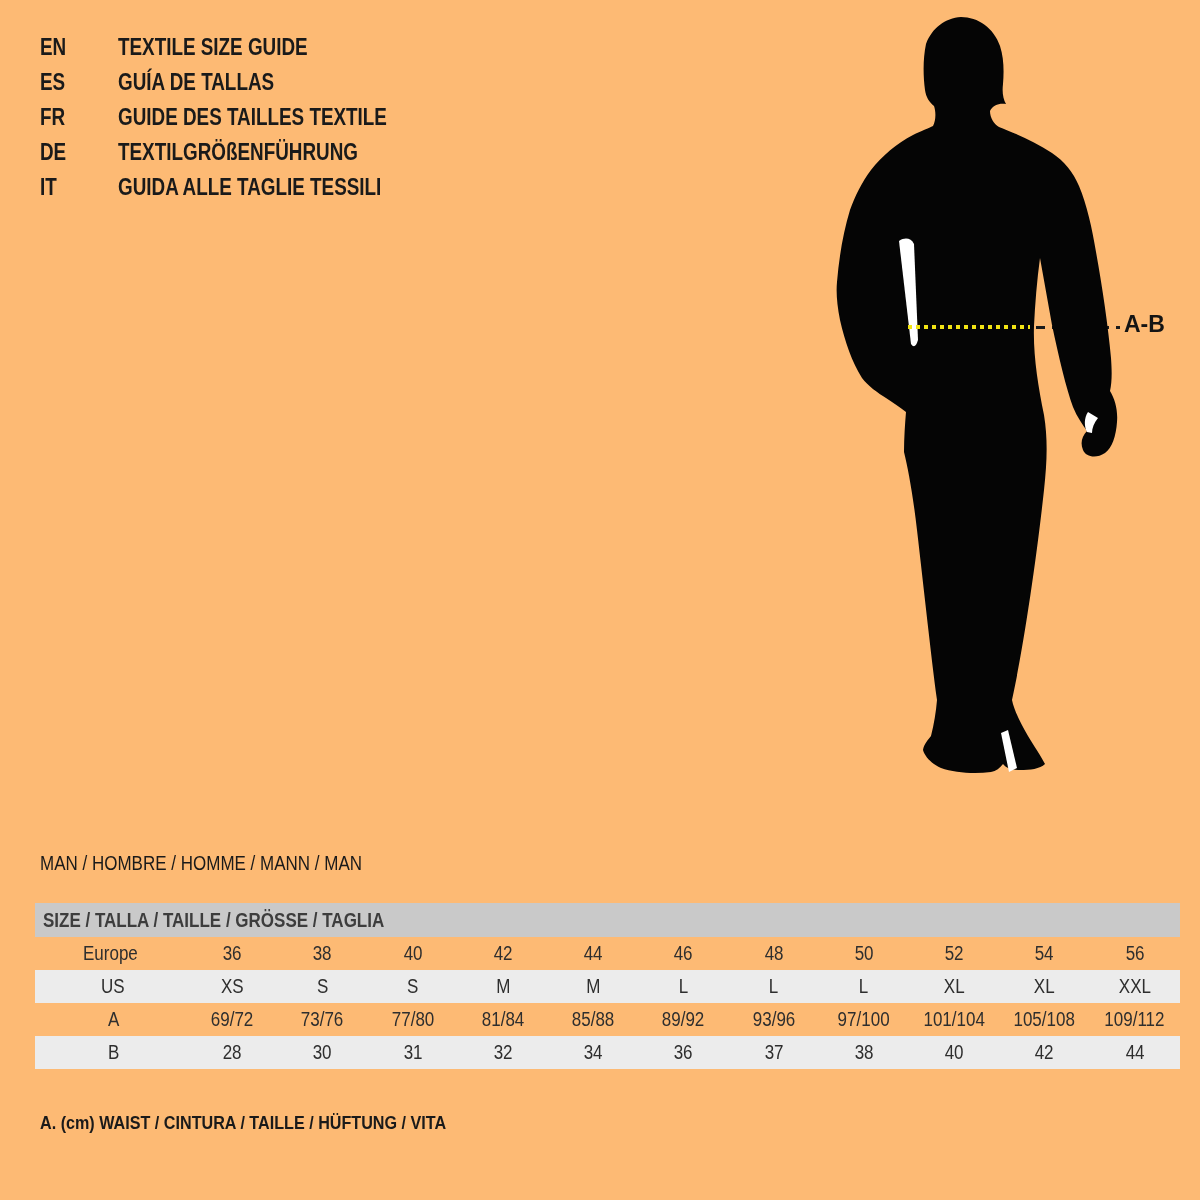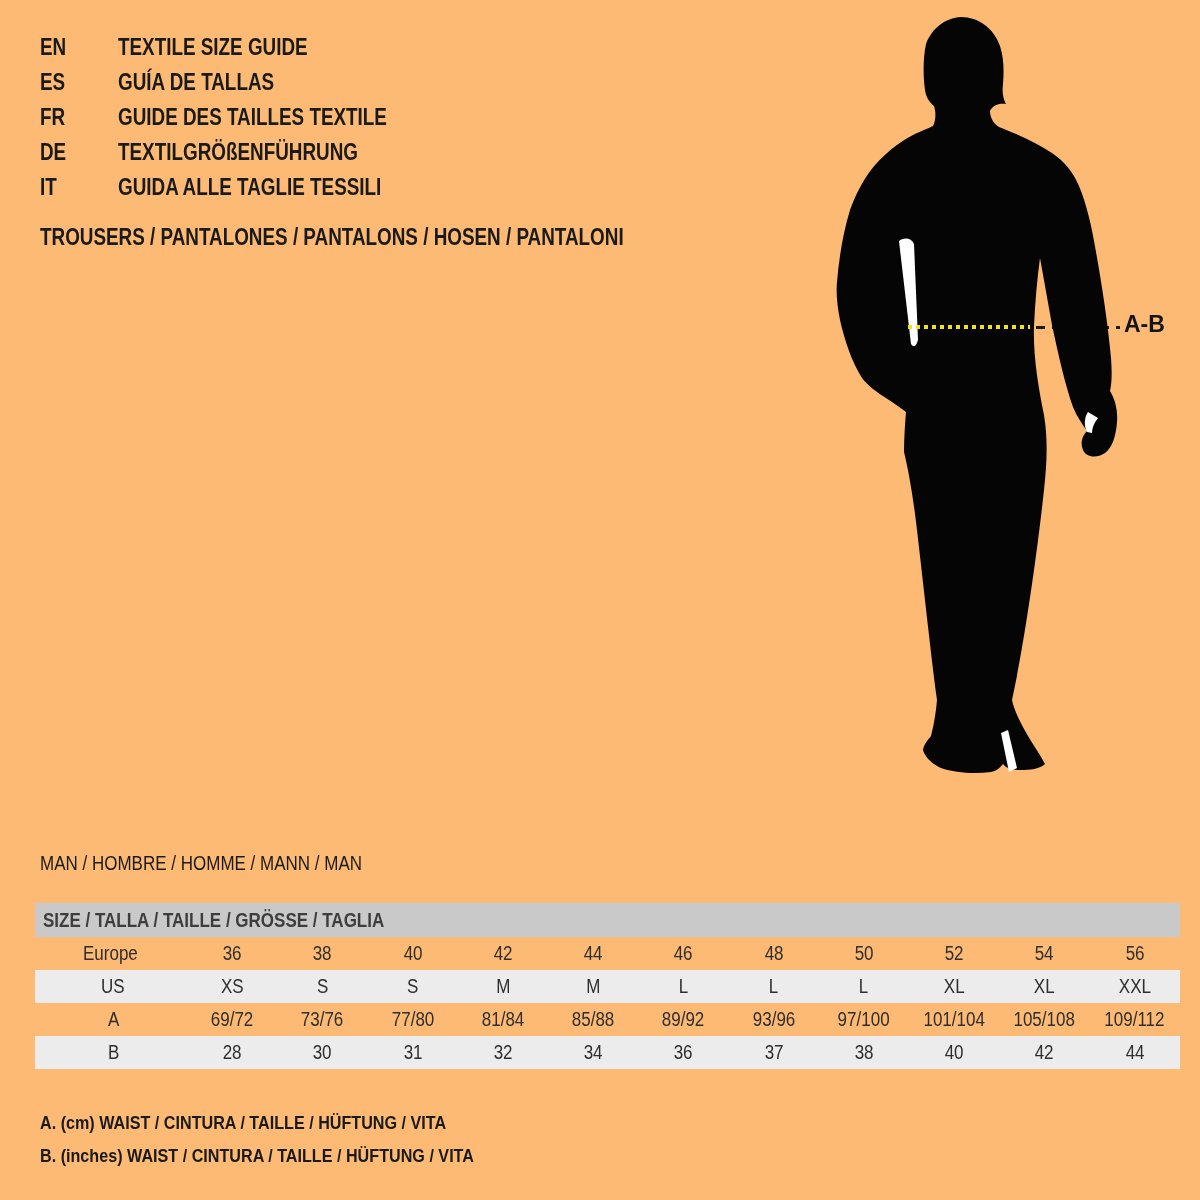--- a/index.html
+++ b/index.html
@@ -66,23 +66,20 @@
     <div class="lang-row">
       <span class="lang-code"><span class="cx82">DE</span></span>
       <span class="lang-label"><span class="cx82">TEXTILGRÖßENFÜHRUNG</span></span>
     </div>
     <div class="lang-row">
       <span class="lang-code"><span class="cx82">IT</span></span>
       <span class="lang-label"><span class="cx82">GUIDA ALLE TAGLIE TESSILI</span></span>
     </div>
   </div>
 
-  <div class="category-title">
-    <span class="cx82">TROUSERS / PANTALONES / PANTALONS / HOSEN / PANTALONI</span>
-  </div>
 
   <div class="measure-dash"></div>
 
   <svg class="figure-svg" viewBox="820 0 380 800" aria-hidden="true">
     <path fill="#050505" d="
       M 961,17
       C 978,17 994,28 1000,46
       C 1004,58 1004,72 1003,84
       C 1002,92 1003,99 1006,104
       C 999,103 993,105 990,111
@@ -202,18 +199,15 @@
       <div class="t-cell"><span class="cx85c">40</span></div>
       <div class="t-cell"><span class="cx85c">42</span></div>
       <div class="t-cell"><span class="cx85c">44</span></div>
     </div>
   </div>
 
   <div class="notes">
     <div class="note-line">
       <span class="cx85l">A. (cm) WAIST / CINTURA / TAILLE / HÜFTUNG / VITA</span>
     </div>
-    <div class="note-line">
-      <span class="cx85l">B. (inches) WAIST / CINTURA / TAILLE / HÜFTUNG / VITA</span>
-    </div>
   </div>
 
 </div>
 
 </body></html>

